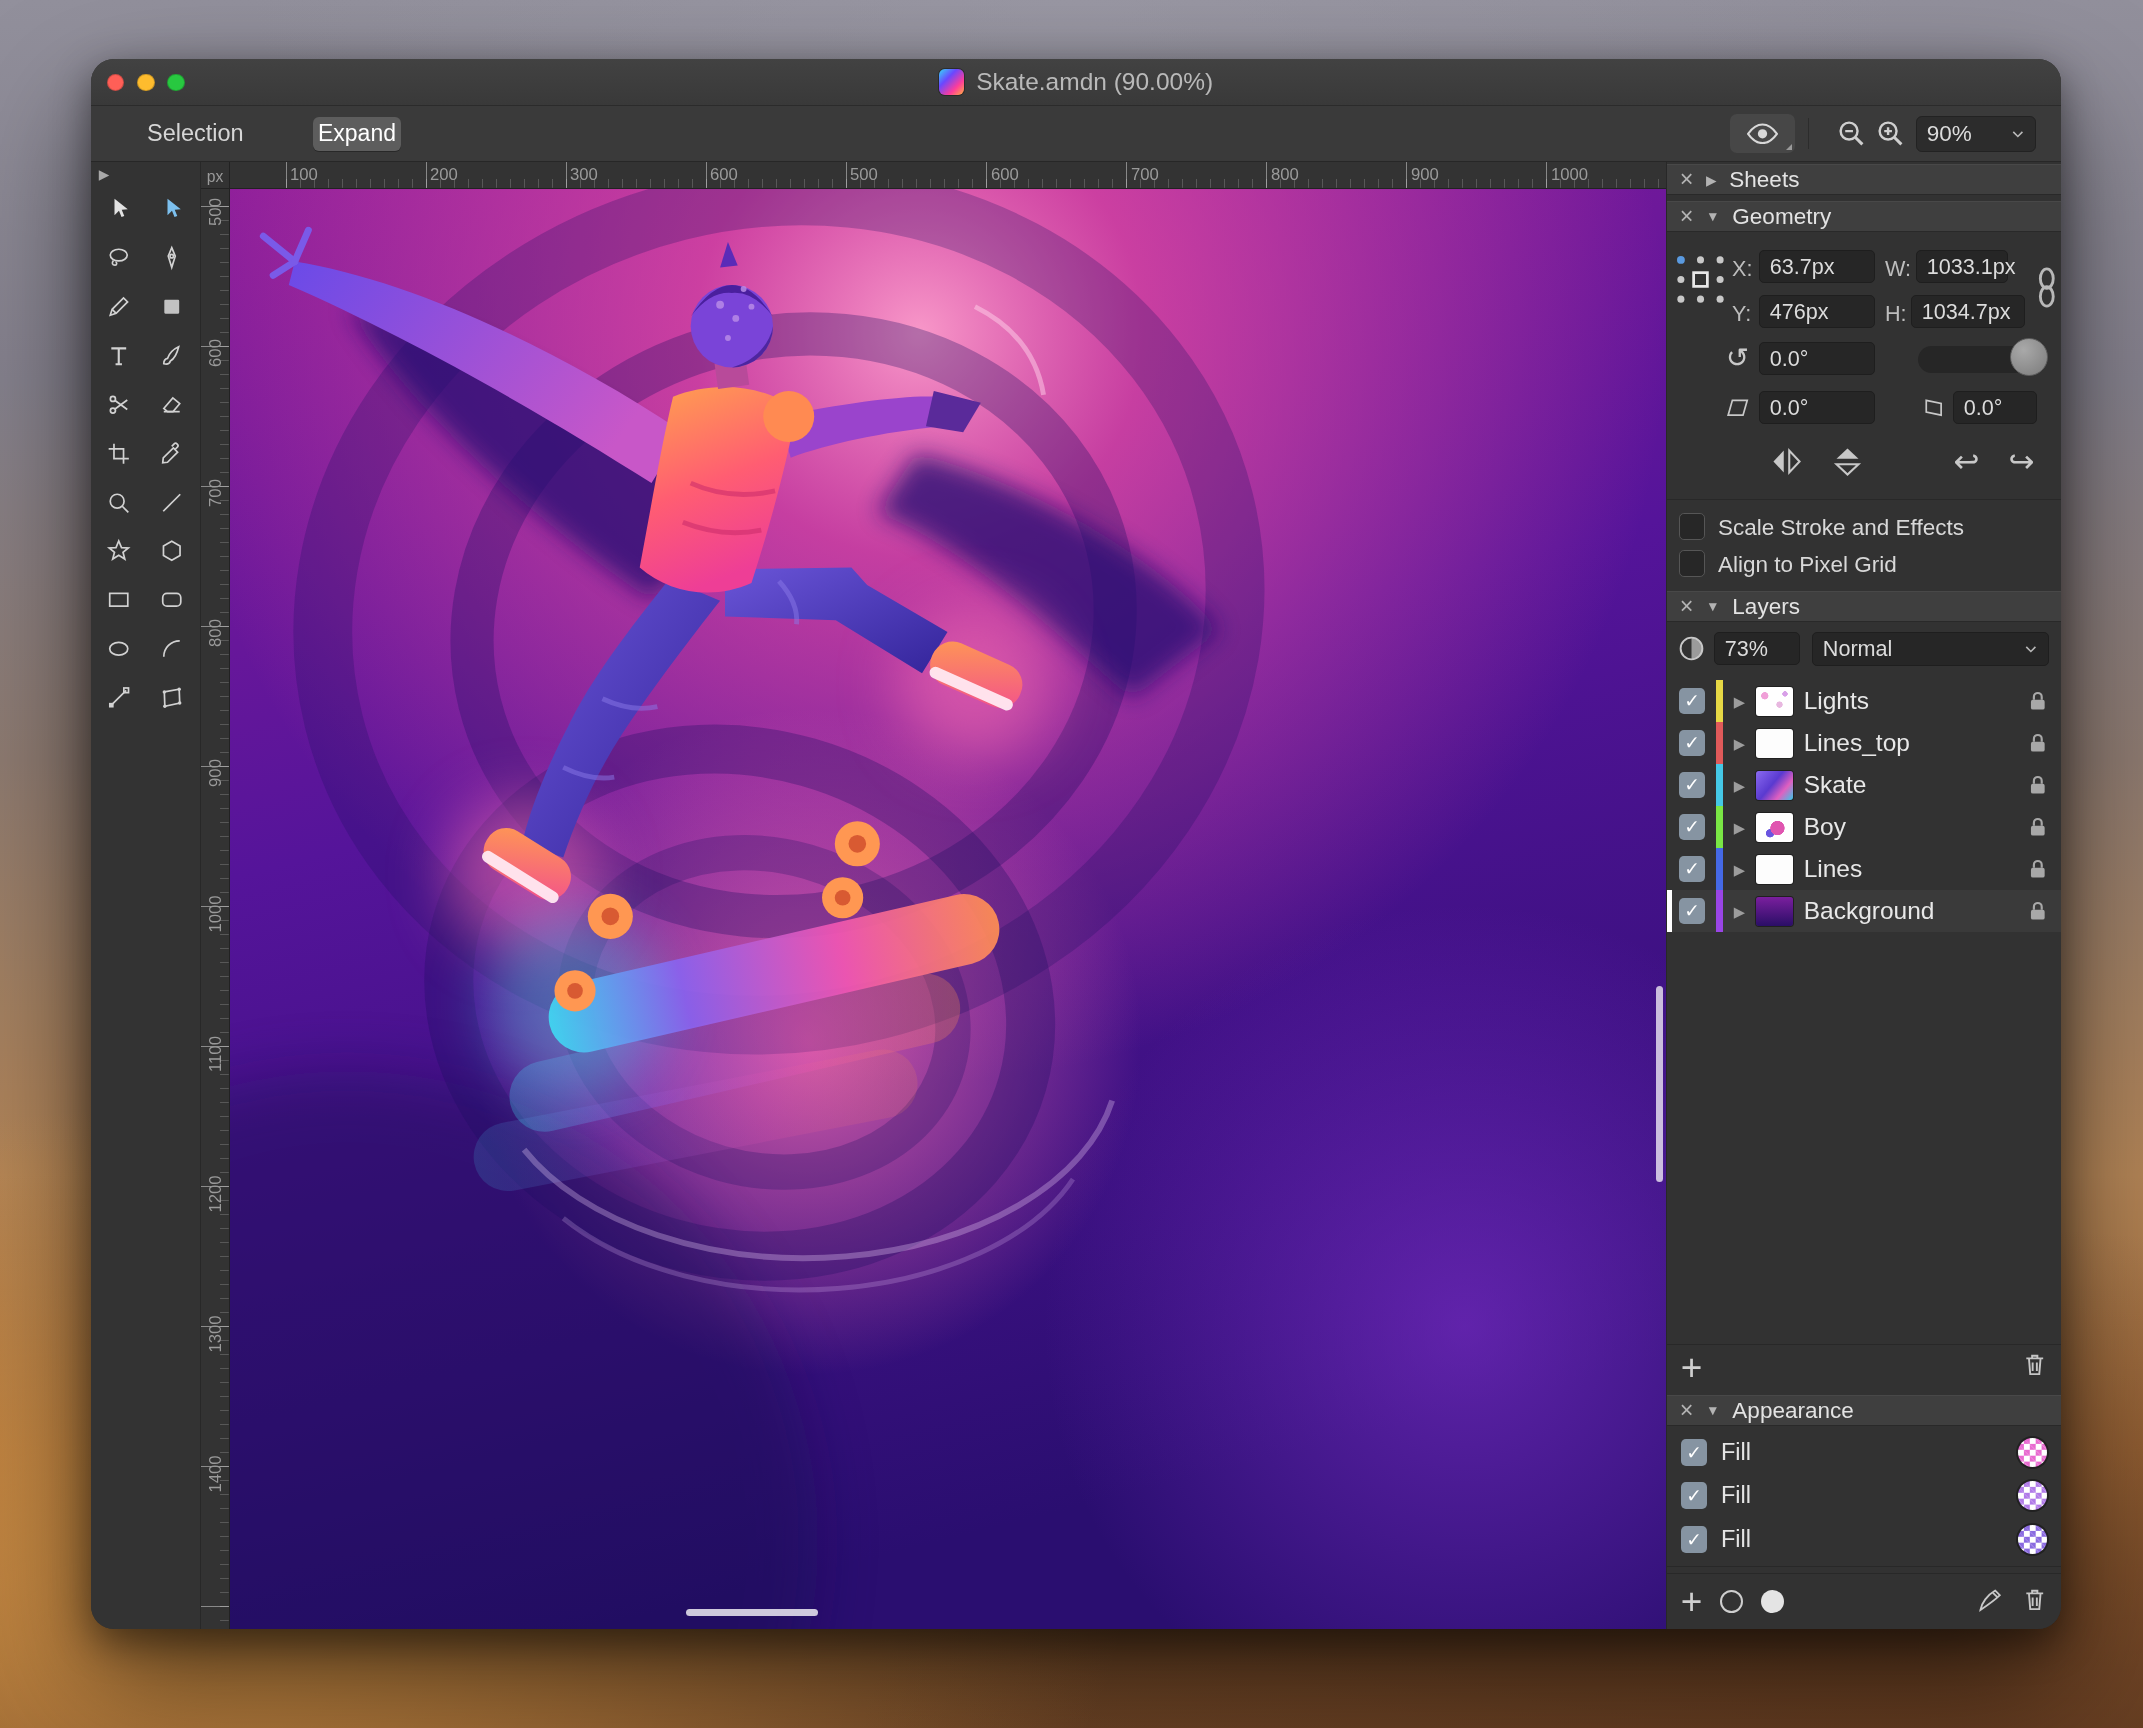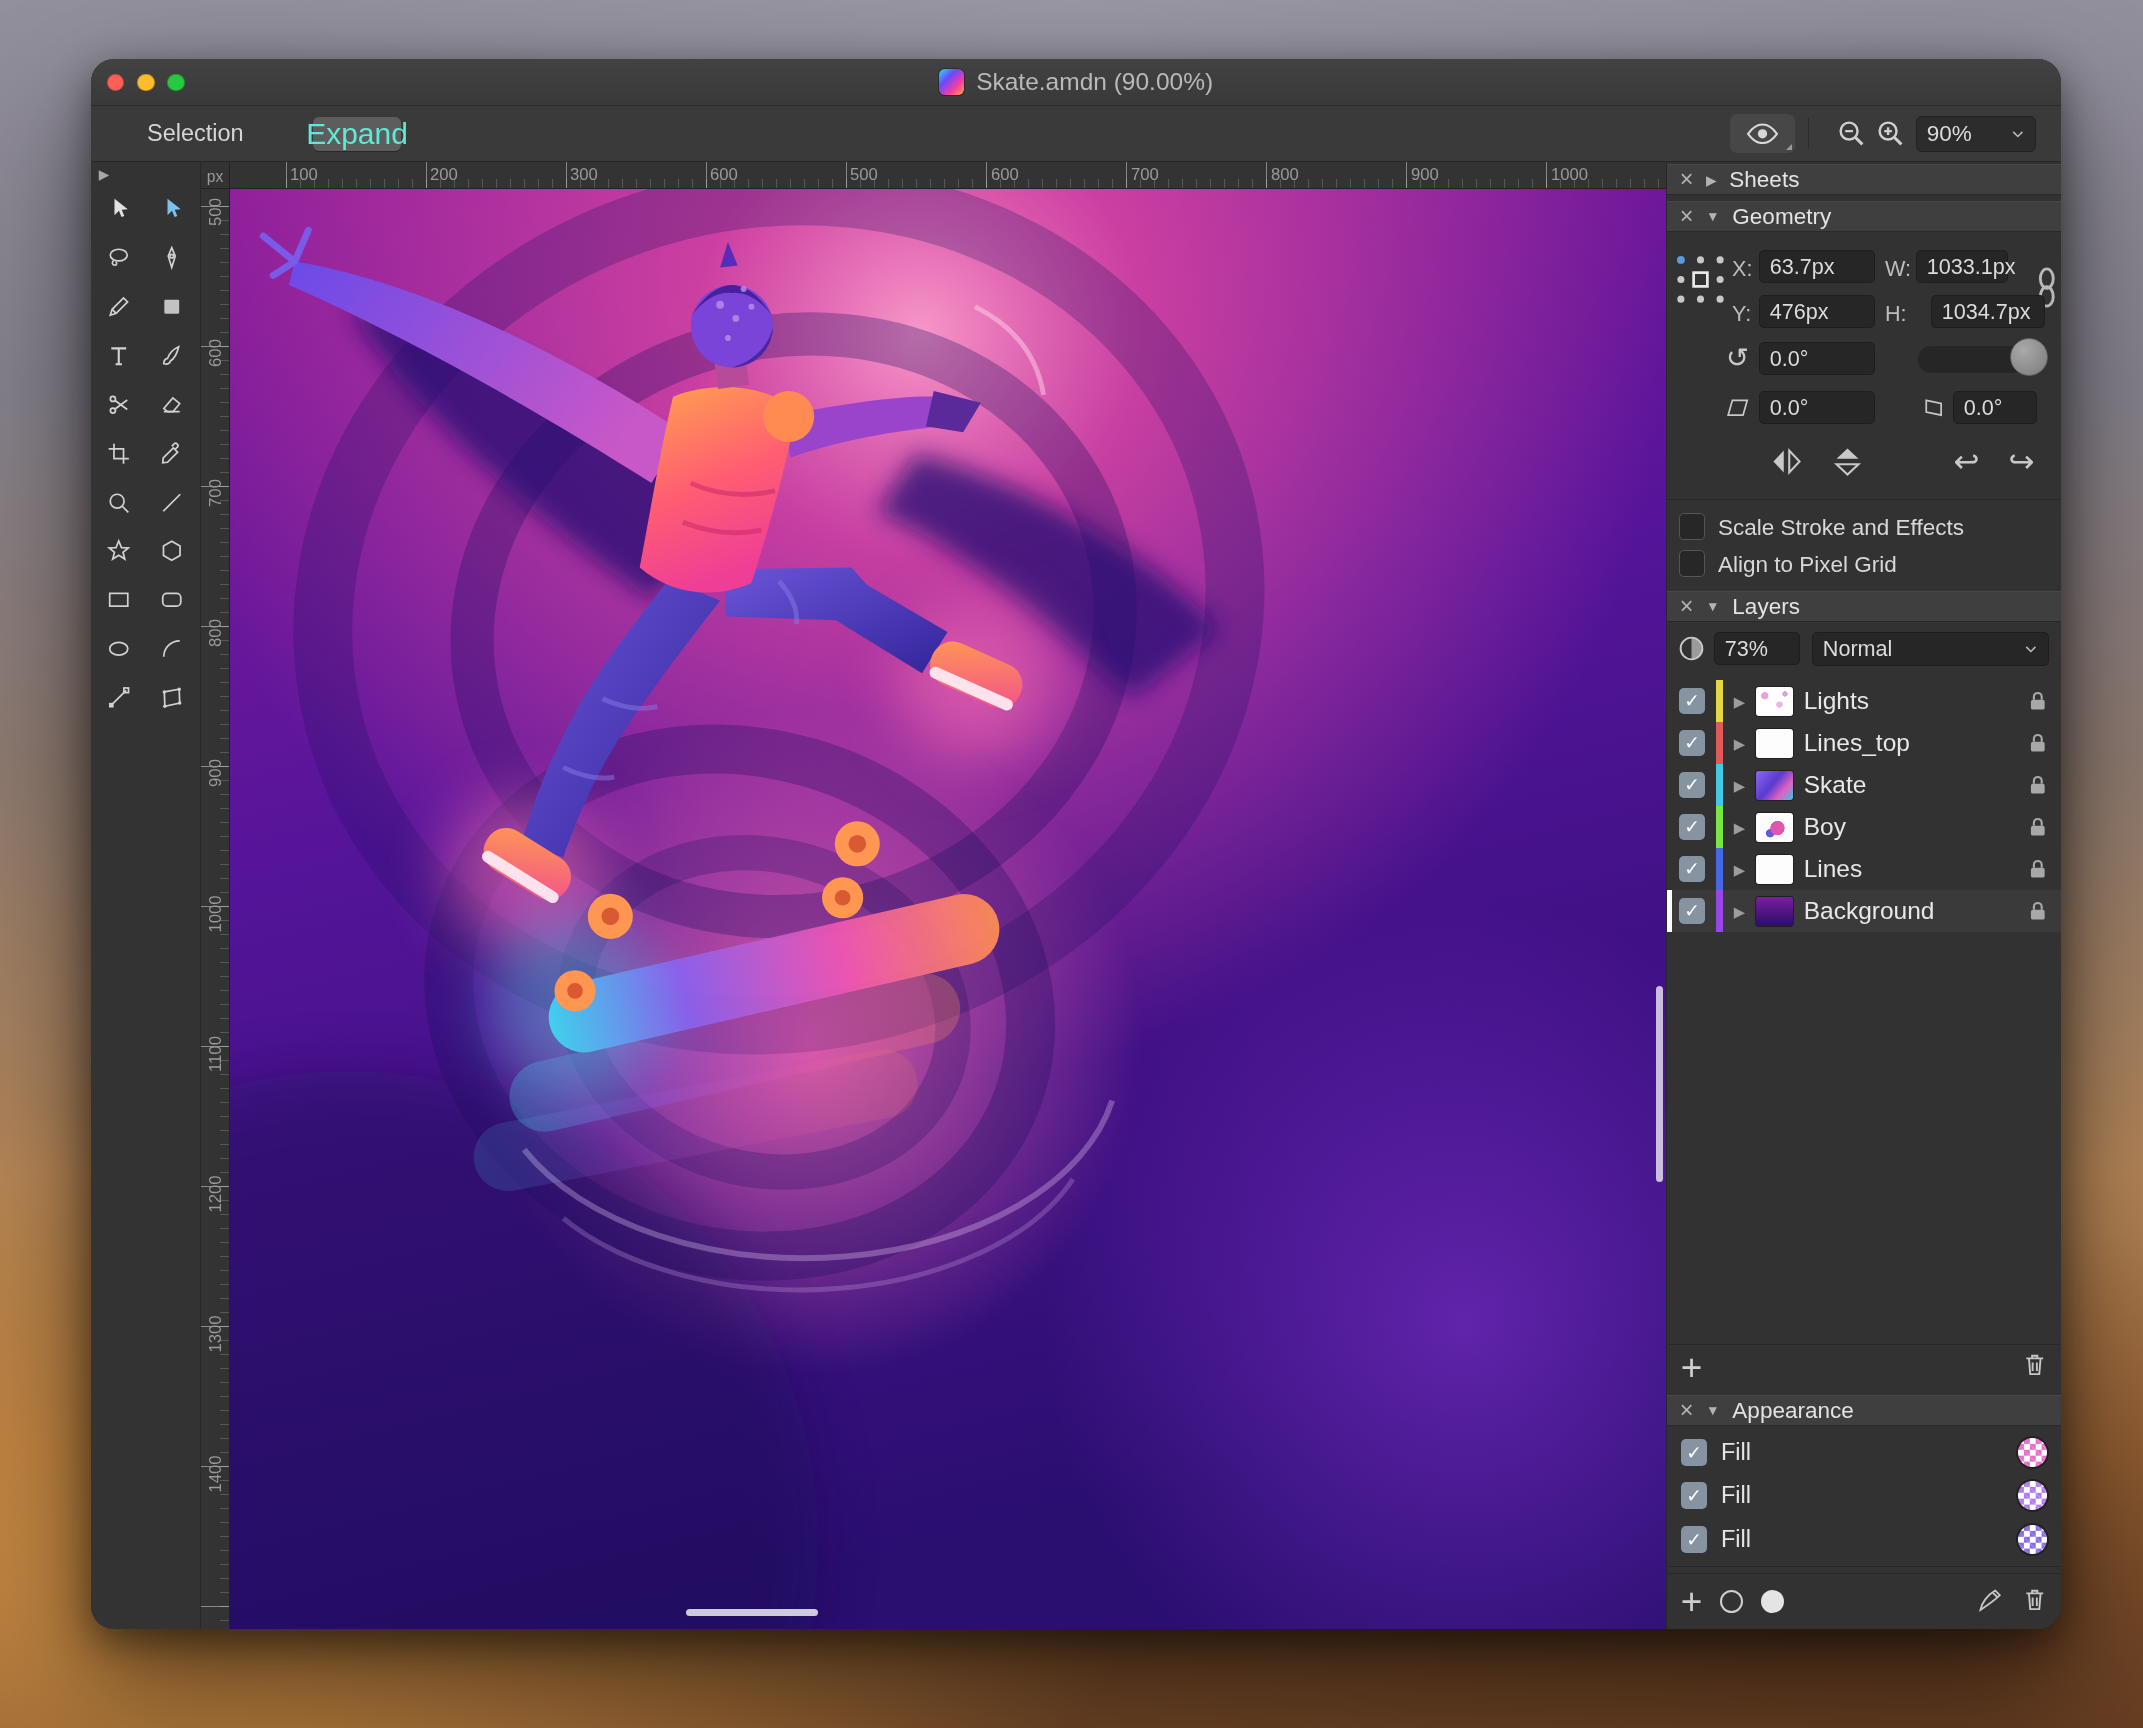--- a/index.html
+++ b/index.html
@@ -10,21 +10,21 @@
  radial-gradient(1176px 490px at 50% 0%, rgba(160,158,170,.5), transparent 70%),
  linear-gradient(180deg,#92909c 0%,#84808c 22%,#8d7a70 44%,#b28456 68%,#9d6838 84%,#6e4526 100%)}
 .window{position:absolute;left:91px;top:59px;width:1970px;height:1570px;background:#323232;border-radius:23px;
  box-shadow:0 54px 118px rgba(0,0,0,.55),0 13.7px 39px rgba(0,0,0,.45);overflow:hidden}
 .titlebar{position:absolute;left:0;top:0;right:0;height:47px;background:linear-gradient(#424242,#393939);border-bottom:1px solid #2b2b2b;display:flex;align-items:center;justify-content:center}
 .tl{position:absolute;top:14.7px;width:17.6px;height:17.6px;border-radius:50%;border:1px solid rgba(0,0,0,.2)}
 .title{display:flex;align-items:center;gap:11.8px;color:#b9b9b9;font-size:24.5px}
 .appicon{width:25.5px;height:25.5px;border-radius:5.9px;background:linear-gradient(135deg,#35d8f8 0%,#6a48ff 35%,#ff3d9a 70%,#ffb13d 100%);box-shadow:0 0 0 1px rgba(0,0,0,.3)}
 .ctxbar{position:absolute;left:0;top:47px;right:0;height:56px;background:#3a3a3a;border-bottom:1px solid #272727}
 .ctxlabel{position:absolute;left:56px;top:0;height:55px;display:flex;align-items:center;color:#d6d6d6;font-size:23.5px}
-.btn{position:absolute;background:#5d5d5d;border-radius:5.9px;color:#5eead4;font-size:30px;display:flex;align-items:center;justify-content:center;box-shadow:0 1px 0 rgba(0,0,0,.3)}
+.btn{position:absolute;background:#5d5d5d;border-radius:5.9px;color:#ffffff;font-size:23px;display:flex;align-items:center;justify-content:center;box-shadow:0 1px 0 rgba(0,0,0,.3)}
 .iconbtn{position:absolute;display:flex;align-items:center;justify-content:center}
 .eyebtn{position:absolute;left:1639px;top:7.8px;width:65px;height:39px;background:#474747;border-radius:6.9px;display:flex;align-items:center;justify-content:center}
 .eyebtn::after{content:'';position:absolute;right:2.9px;bottom:2.9px;border-left:6.9px solid transparent;border-bottom:6.9px solid #9a9a9a}
 .vdiv{position:absolute;left:1717px;top:11.8px;width:1px;height:31px;background:#2c2c2c}
 .zoomdrop{position:absolute;left:1825px;top:9.8px;width:120px;height:36px;background:#2c2c2c;border:1px solid #222;border-radius:5.9px;display:flex;align-items:center;justify-content:space-between;padding:0 9.8px;color:#dcdcdc;font-size:22.5px}
 .main{position:absolute;left:0;top:103px;right:0;bottom:0}
 .toolpanel{position:absolute;left:0;top:0;width:110px;height:100%;background:#333;border-right:1px solid #282828}
 .toolgrid{display:grid;grid-template-columns:43px 43px;gap:5.9px 9.8px;justify-content:center;padding-top:25.5px}
 .tool{width:43px;height:43px;display:flex;align-items:center;justify-content:center;border-radius:5.9px}
 .tool svg{stroke:#d2d2d2;fill:none;stroke-width:1.6}
@@ -447,21 +447,21 @@
       <span class="fld" style="left:92px;top:88px;width:116px">63.7px</span>
       <span class="glab" style="left:218px;top:94px">W:</span>
       <span class="fld" style="left:249px;top:88px;width:92px">1033.1px</span>
       <svg style="position:absolute;left:369px;top:104px" width="21.6" height="43" viewBox="0 0 12 24">
         <ellipse cx="6" cy="7" rx="3.6" ry="5.4" fill="none" stroke="#b8b8b8" stroke-width="1.6"></ellipse>
             <ellipse cx="6" cy="17" rx="3.6" ry="5.4" fill="none" stroke="#b8b8b8" stroke-width="1.6"></ellipse>
       </svg>
       <span class="glab" style="left:65px;top:139px">Y:</span>
       <span class="fld" style="left:92px;top:133px;width:116px">476px</span>
       <span class="glab" style="left:218px;top:139px">H:</span>
-      <span class="fld" style="left:264px;top:133px;width:114px">1034.7px</span>
+      <span class="fld" style="left:244px;top:133px;width:114px">1034.7px</span>
 
       <span class="gico" style="left:59px;top:180px;font-size:27.4px">↺</span>
       <span class="fld" style="left:92px;top:180px;width:116px">0.0°</span>
       <span class="dialtrack"></span>
       <span class="dialknob"></span>
 
       <svg style="position:absolute;left:57px;top:233px" width="27.4" height="25.5" viewBox="0 0 24 24">
             <polygon points="7,5 21,5 17,19 3,19" fill="none" stroke="#c8c8c8" stroke-width="1.6"></polygon>
           </svg>
       <span class="fld" style="left:92px;top:229px;width:116px">0.0°</span>

